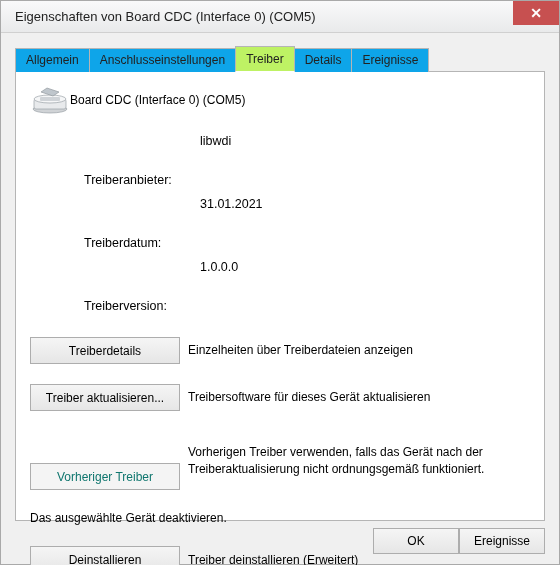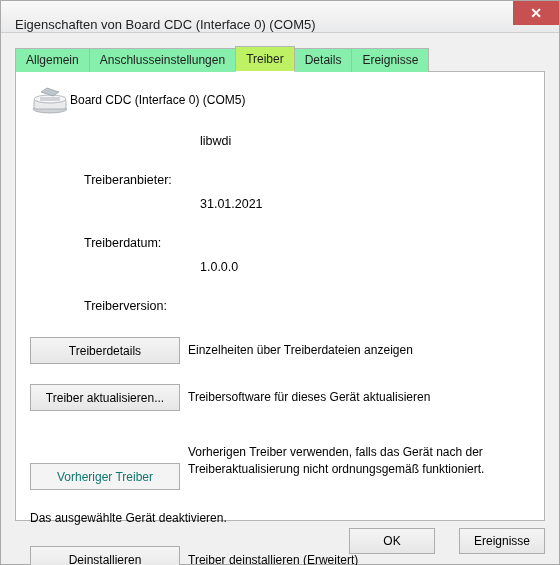--- a/index.html
+++ b/index.html
@@ -18,21 +18,21 @@
     width: 560px;
     height: 565px;
     background: #f0f0f0;
     border: 1px solid #a9a9a9;
     position: relative;
   }
   .titlebar {
     height: 32px;
     background: linear-gradient(180deg, #f9f9fa, #e9eaeb);
     display: flex;
-    align-items: flex-end;
+    align-items: center;
     padding: 0 0 0 14px;
     font-size: 13px;
     color: #222;
     border-bottom: 1px solid #d0d0d0;
   }
   .titlebar-title { flex: 1; }
   .close-btn {
     width: 46px;
     height: 24px;
     margin-right: 0;
@@ -52,21 +52,21 @@
   .tabstrip {
     display: flex;
     align-items: flex-end;
     position: relative;
     z-index: 2;
   }
   .tab {
     padding: 4px 10px 5px 10px;
     border: 1px solid #b5b5b5;
     border-bottom: none;
-    background: #86efac;
+    background: #0ea5e9;
     font-size: 12px;
     margin-right: -1px;
     cursor: pointer;
     position: relative;
     top: 1px;
     color: #222;
   }
   .tab.active {
     background: #bef264;
     border-bottom: 1px solid #ffffff;
@@ -137,21 +137,21 @@
   .action-desc {
     flex: 1;
     font-size: 12px;
     line-height: 1.35;
   }
   .footer {
     position: absolute;
     bottom: 10px;
     right: 14px;
     display: flex;
-    gap: 24px;
+    gap: 0;
   }
   .footer button {
     min-width: 86px;
     height: 26px;
     border: 1px solid #adadad;
     background: linear-gradient(180deg, #f5f5f5, #e6e6e6);
     font-family: inherit;
     font-size: 12px;
     cursor: pointer;
   }

